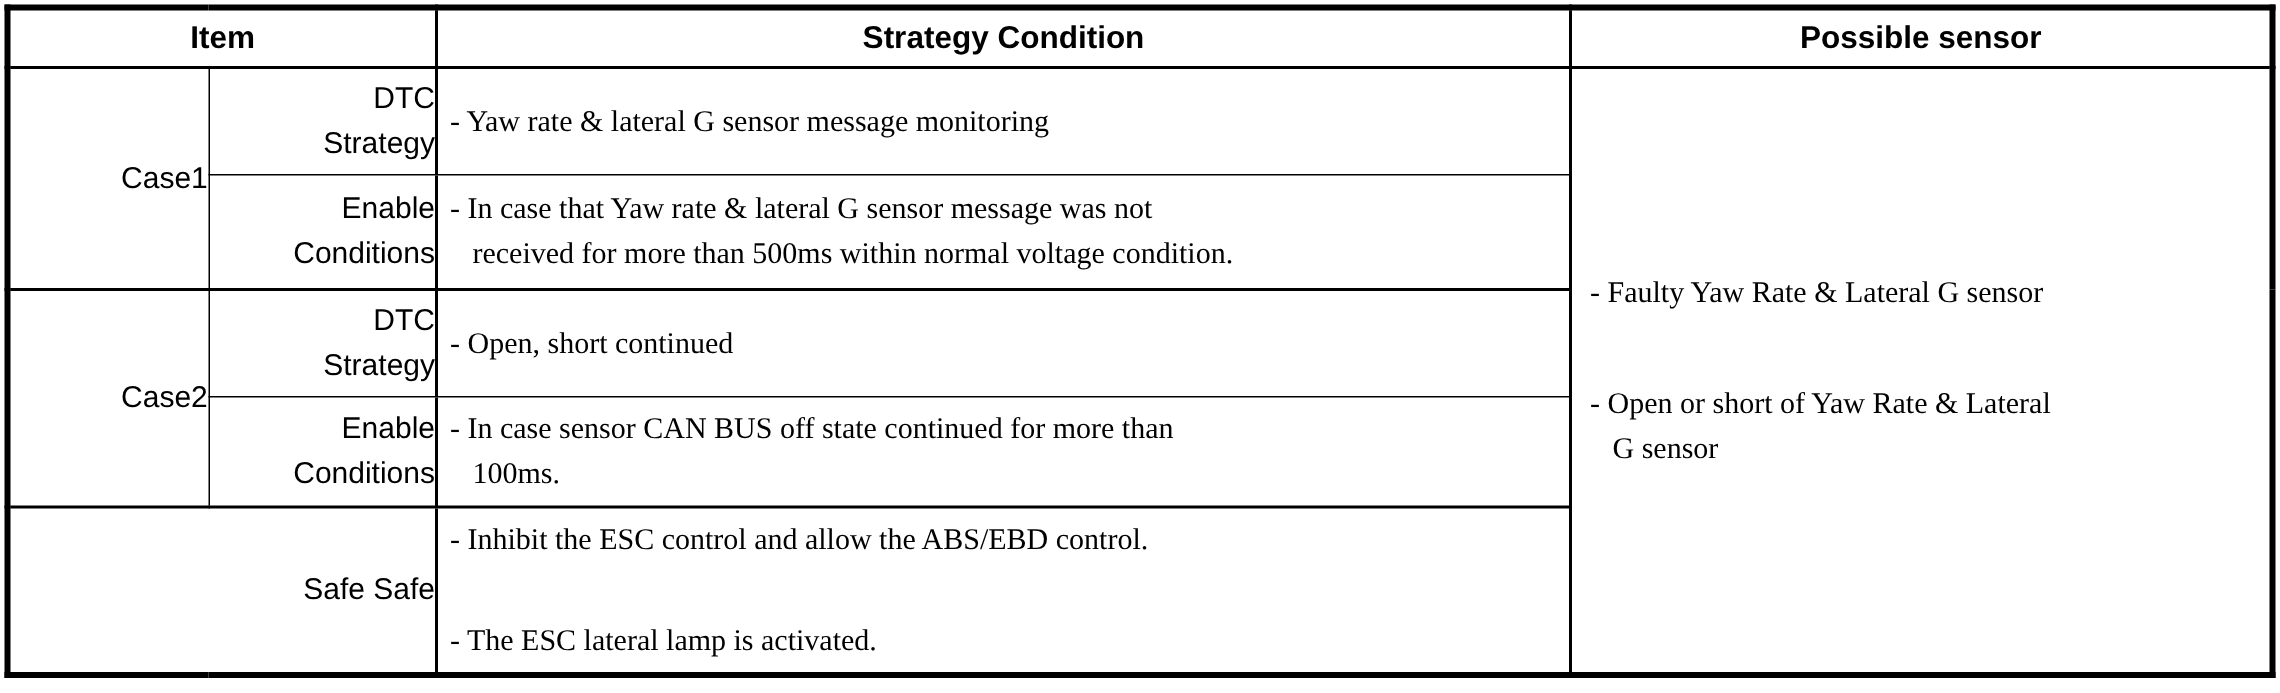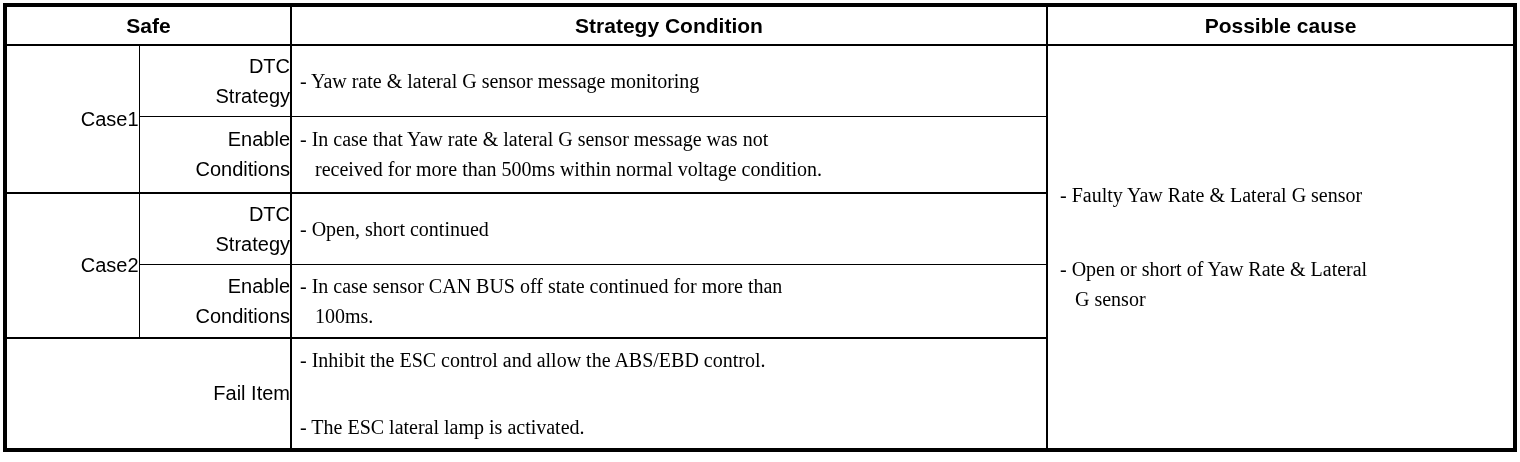--- a/index.html
+++ b/index.html
@@ -72,23 +72,23 @@
 <table class="dtc-table">
   <colgroup>
     <col style="width:134px">
     <col style="width:152px">
     <col style="width:756px">
     <col style="width:468px">
   </colgroup>
 
   <tbody>
       <tr class="r-header">
-    <th colspan="2">Safe</th>
+    <th colspan="2">Item</th>
     <th class="bl2">Strategy Condition</th>
-    <th class="bl2">Possible cause</th>
+    <th class="bl2">Possible sensor</th>
   </tr>
 
   <tr class="r-c1-dtc">
     <td rowspan="2" class="center-cell">Case1</td>
     <td class="center-cell">DTC
 Strategy</td>
     <td class="cond bl2">
       <div class="bullet">- Yaw rate &amp; lateral G sensor message monitoring</div>
     </td>
     <td rowspan="5" class="possible bl2">
@@ -119,20 +119,20 @@
   <tr class="r-c2-en">
     <td class="center-cell">Enable
 Conditions</td>
     <td class="cond bl2">
       <div class="bullet">- In case sensor CAN BUS off state continued for more than
 100ms.</div>
     </td>
   </tr>
 
   <tr class="r-fail">
-    <td colspan="2" class="center-cell bt2">Fail Item</td>
+    <td colspan="2" class="center-cell bt2">Safe Safe</td>
     <td class="cond bl2 bt2 failsafe-cond">
       <div class="bullet">- Inhibit the ESC control and allow the ABS/EBD control.</div>
       <div class="bullet">- The ESC lateral lamp is activated.</div>
     </td>
   </tr>
 </tbody>
   </table>
 
 </body></html>

